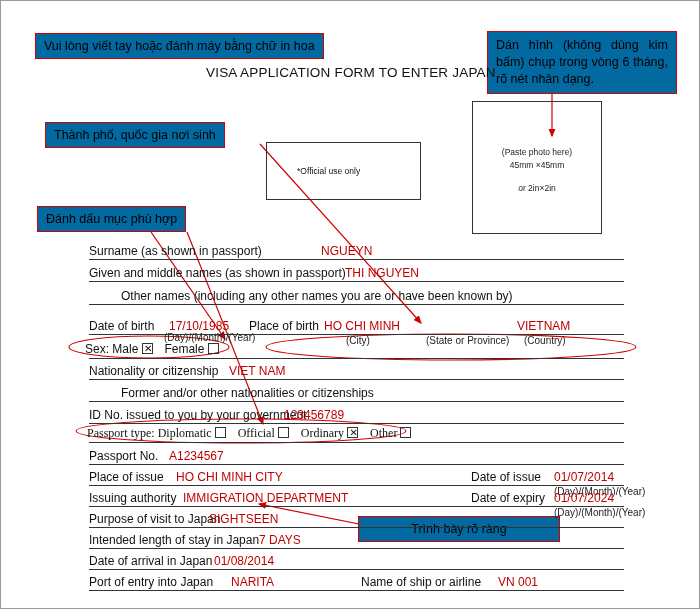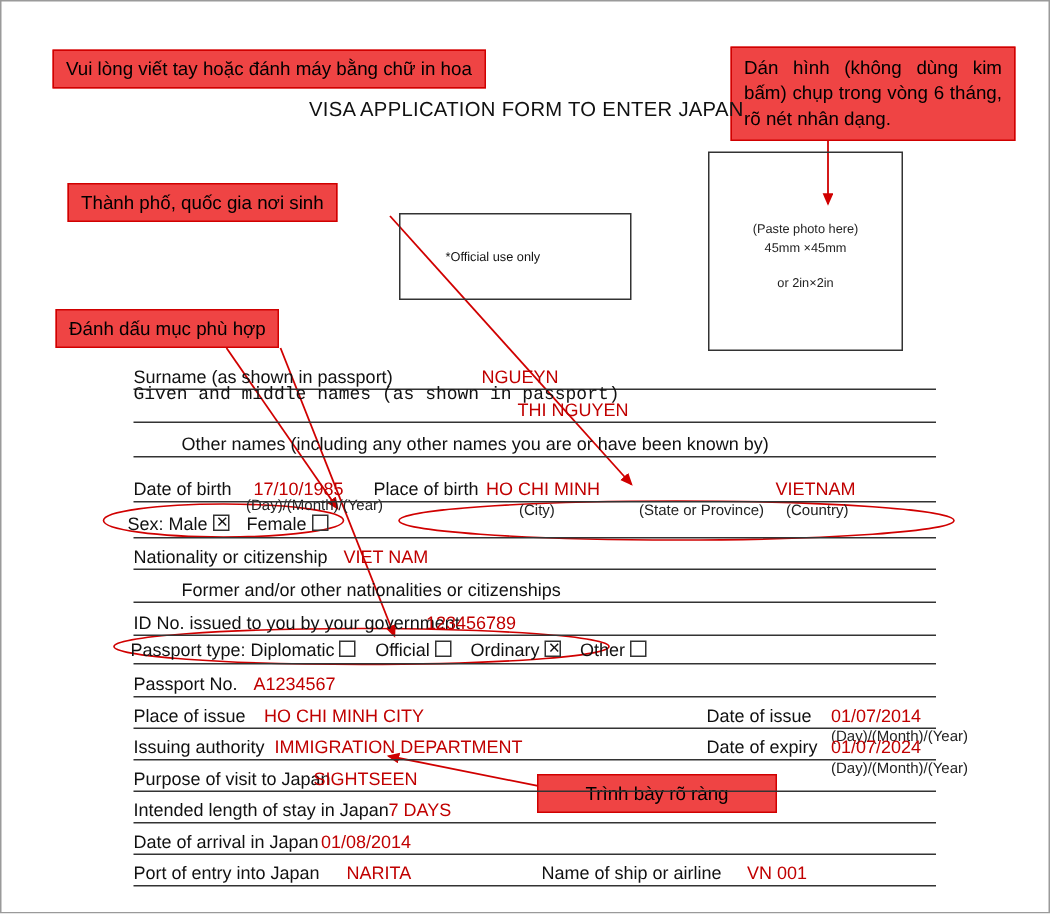--- a/index.html
+++ b/index.html
@@ -18,21 +18,21 @@
     overflow: hidden;
     border: 1px solid #9a9a9a;
     box-sizing: border-box;
   }
   .abs { position: absolute; }
   .annot {
     border: 1px solid #d00000;
     color: #000000;
     font-size: 12.5px;
     padding: 5px 8px;
-    background: #ef4444;
+    background: #0369a1;
     white-space: nowrap;
     box-sizing: border-box;
   }
   .formtext {
     font-size: 12px;
     color: #111111;
     white-space: nowrap;
   }
   .value {
     font-size: 12px;
@@ -130,21 +130,21 @@
   </div>
 
   <div class="abs annot" style="left:44px; top:121px;">
     <span>Thành phố, quốc gia nơi sinh</span>
   </div>
 
   <div class="abs annot" style="left:36px; top:205px;">
     <span>Đánh dấu mục phù hợp</span>
   </div>
 
-  <div class="abs annot" style="left:357px; top:515px; width:160px; text-align:center;">
+  <div class="abs annot" style="left:357px; top:515px; width:202px; text-align:center;">
     <span>Trình bày rõ ràng</span>
   </div>
 
   <div class="abs title" style="left:205px; top:64px;">
     <span>VISA APPLICATION FORM TO ENTER JAPAN</span>
   </div>
 
   <div class="abs box" style="left:265px; top:141px; width:155px; height:58px;">
     <div class="abs formtext" style="left:30px; top:23px; font-size:8.5px;">
       <span>*Official use only</span>
@@ -158,21 +158,21 @@
   </div>
 
   <div class="abs formtext" style="left:88px; top:243px;">
     <span>Surname (as shown in passport)</span>
   </div>
   <div class="abs rule" style="left:88px; top:258px; width:535px;"></div>
   <div class="abs value" style="left:320px; top:243px;">
     <span>NGUEYN</span>
   </div>
 
-  <div class="abs formtext" style="left:88px; top:255px;font-family:Liberation Mono, monospace;">
+  <div class="abs formtext" style="left:88px; top:265px;">
     <span>Given and middle names (as shown in passport)</span>
   </div>
   <div class="abs rule" style="left:88px; top:280px; width:535px;"></div>
   <div class="abs value" style="left:344px; top:265px;">
     <span>THI NGUYEN</span>
   </div>
 
   <div class="abs formtext" style="left:120px; top:288px;">
     <span>Other names (including any other names you are or have been known by)</span>
   </div>
@@ -231,21 +231,21 @@
   <div class="abs rule" style="left:88px; top:400px; width:535px;"></div>
 
   <div class="abs formtext" style="left:88px; top:407px;">
     <span>ID No. issued to you by your government</span>
   </div>
   <div class="abs value" style="left:283px; top:407px;">
     <span>123456789</span>
   </div>
   <div class="abs rule" style="left:88px; top:422px; width:535px;"></div>
 
-  <div class="abs formtext" style="left:86px; top:425px;">
+  <div class="abs formtext" style="left:86px; top:425px;font-family:Liberation Serif, serif;">
     <span>Passport type: Diplomatic</span>
     <span class="cb"></span>
     <span style="display:inline-block;width:6px;"></span>
     <span>Official</span>
     <span class="cb"></span>
     <span style="display:inline-block;width:6px;"></span>
     <span>Ordinary</span>
     <span class="cb checked"></span>
     <span style="display:inline-block;width:6px;"></span>
     <span>Other</span>

